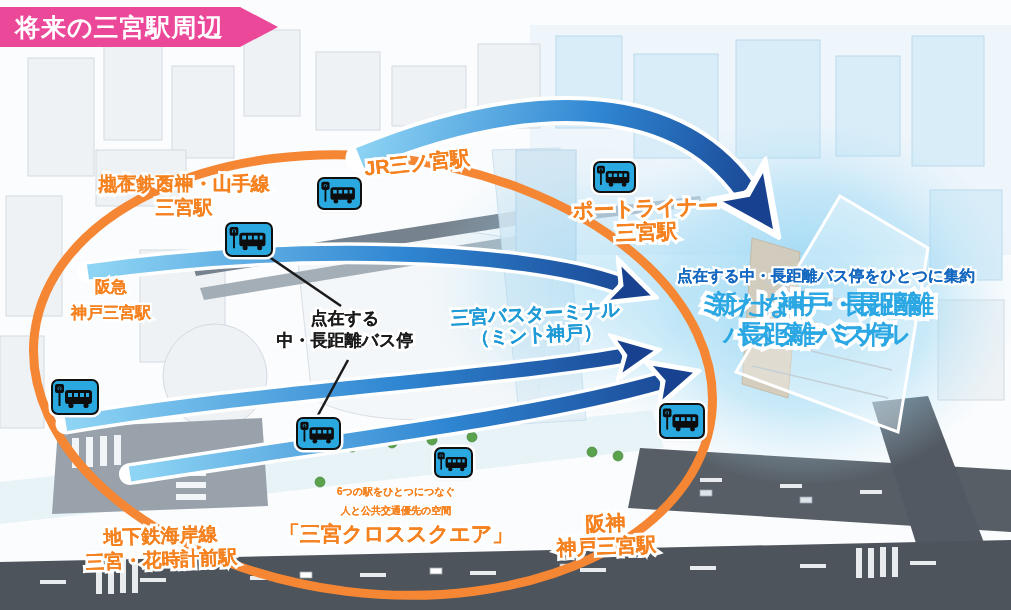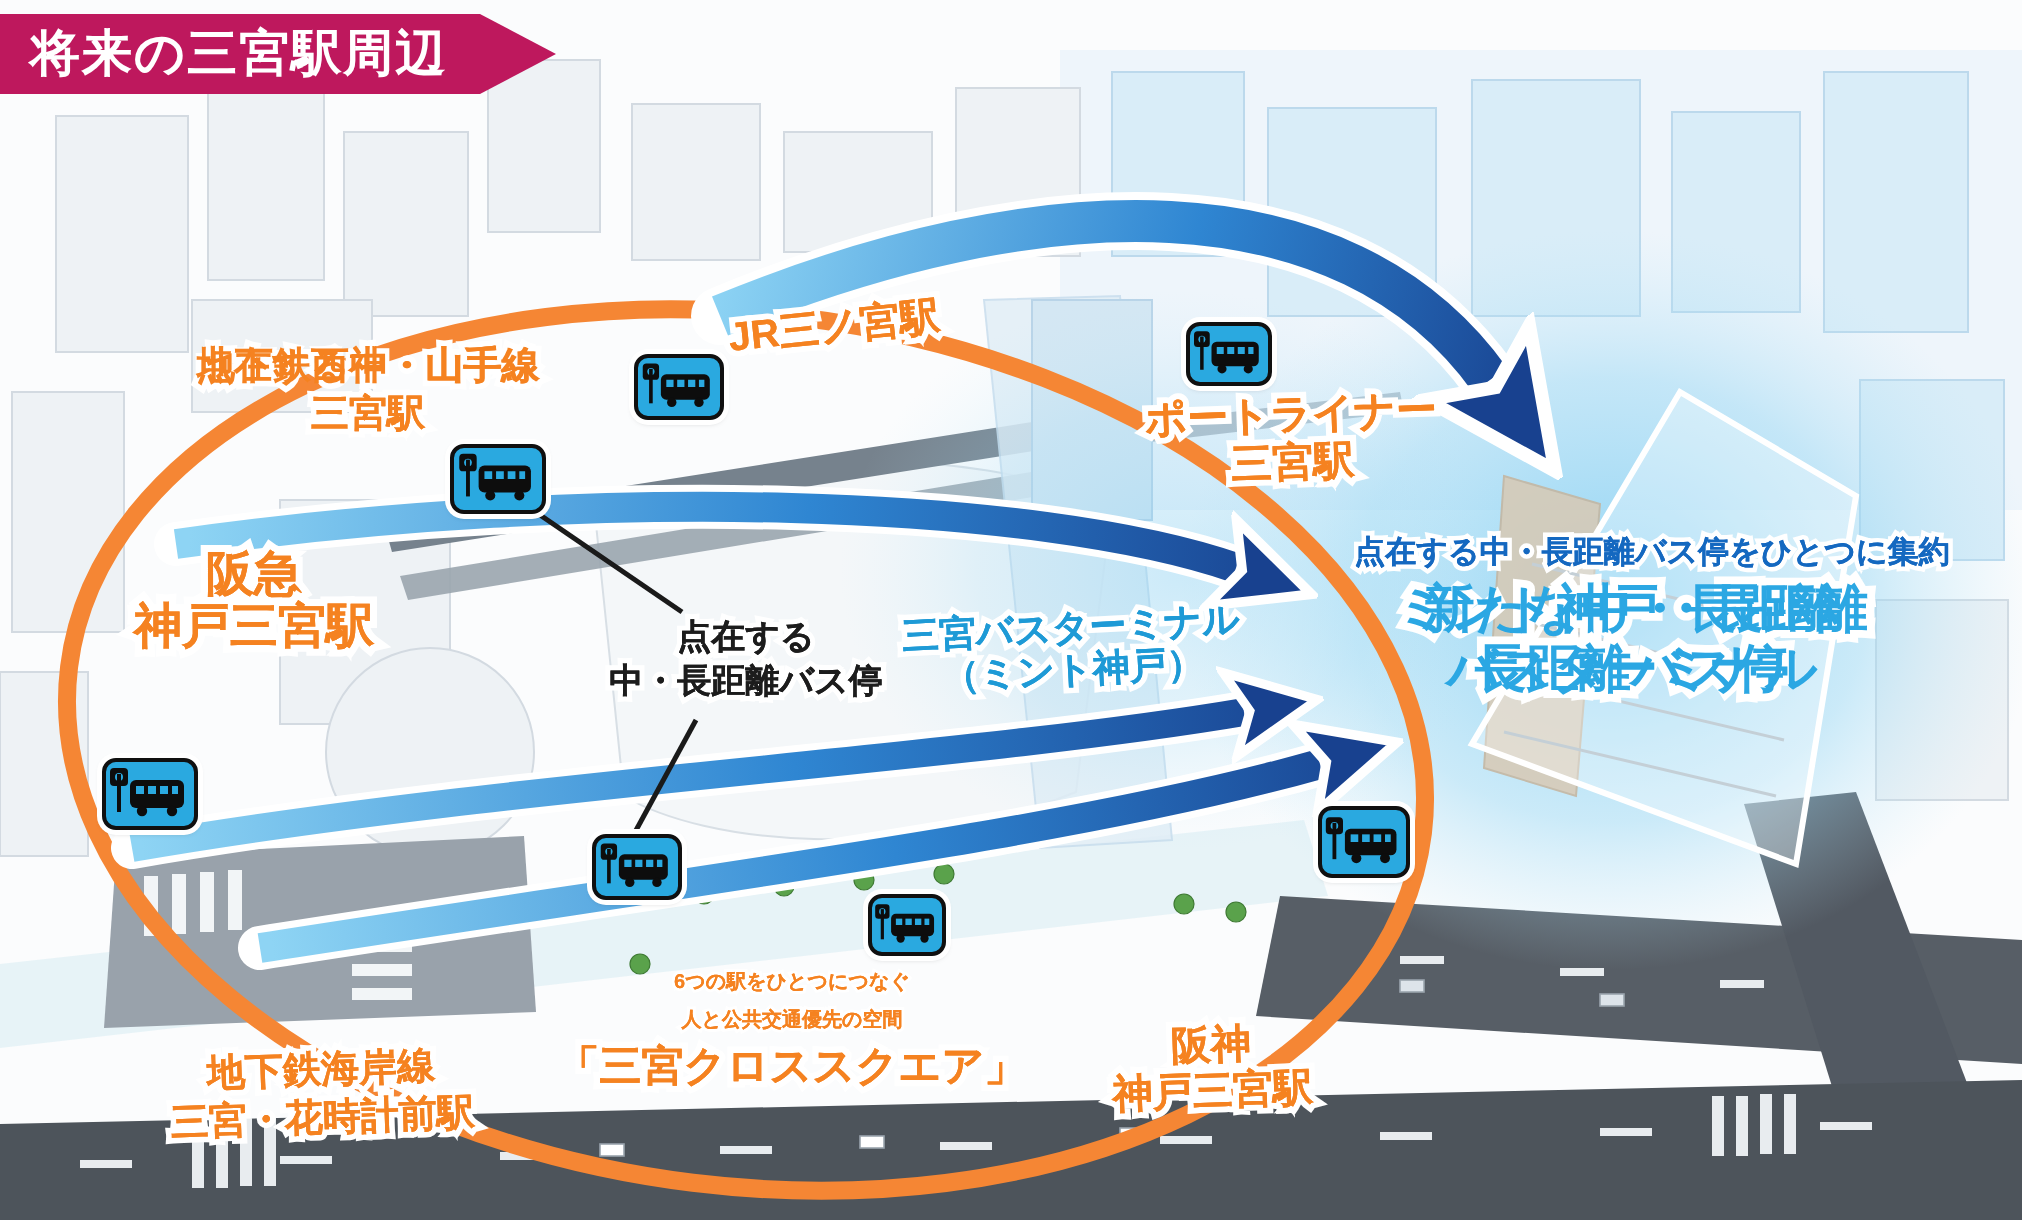--- a/index.html
+++ b/index.html
@@ -1,40 +1,40 @@
 <!DOCTYPE html>
 <html><head>
 <meta charset="utf-8">
 <style>
   html,body{margin:0;padding:0;background:#fff;}
   .canvas{position:relative;width:1011px;height:610px;overflow:hidden;background:#fcfdfe;
           font-family:"Liberation Sans","DejaVu Sans",sans-serif;}
   .canvas svg.layer{position:absolute;left:0;top:0;}
   
-  .banner{position:absolute;left:0;top:7px;width:278px;height:40px;background:#be185d;
+  .banner{position:absolute;left:0;top:7px;width:278px;height:40px;background:#ec4899;
           clip-path:polygon(0 0,240px 0,278px 50%,240px 100%,0 100%);z-index:30;}
   .banner span{display:block;color:#fff;font-weight:800;font-size:25px;line-height:40px;
                padding-left:15px;letter-spacing:1px;}
   .disclaimer{position:absolute;top:17px;right:24px;font-size:14px;color:#4c4c4c;z-index:30;}
   
   .lbl{position:absolute;z-index:20;text-align:center;font-weight:800;}
   .lbl .ol{position:relative;display:block;white-space:nowrap;
            -webkit-text-stroke:0.30em #fff;paint-order:stroke fill;}
   .lbl .ol::after{content:attr(data-text);position:absolute;left:0;right:0;top:0;
                   -webkit-text-stroke:0;}
   .orange{color:#f58220;}
-  .blk{color:#1c1c1c;margin-left:28px;}
+  .blk{color:#1c1c1c;}
   .mintblue{color:#1e9ad6;}
   .consol{color:#1468c0;}
   .newterm{color:#2ba7e3;}
   
   .lbl-seishin{left:55px;top:172px;width:258px;font-size:19px;line-height:24px;}
   .lbl-jr{left:346px;top:150px;width:142px;font-size:20px;transform:rotate(-6deg);}
   .lbl-portliner{left:563px;top:196px;width:166px;font-size:20.5px;line-height:24px;transform:rotate(-2deg);}
-  .lbl-hankyu{left:43px;top:275px;width:168px;font-size:24px;line-height:26px;}
+  .lbl-hankyu{left:27px;top:275px;width:168px;font-size:16px;line-height:26px;font-family:Liberation Mono, monospace;}
   .lbl-hanshin{left:523px;top:512px;width:166px;font-size:20px;line-height:23px;transform:rotate(-2deg);}
   .lbl-kaigan{left:63px;top:524px;width:196px;font-size:19px;line-height:24px;transform:rotate(-2deg);}
   .lbl-scattered{left:276px;top:308px;width:138px;font-size:17px;line-height:22px;font-weight:700;}
   .lbl-mint{left:449px;top:303px;width:174px;font-size:18.5px;line-height:21px;transform:rotate(-3deg);}
   .lbl-consol{left:658px;top:266px;width:336px;font-size:15.5px;}
   .lbl-newterm{left:693px;top:289px;width:246px;font-size:26px;line-height:30px;}
   .lbl-cross{left:268px;top:482px;width:256px;}
   .lbl-cross .s{font-size:10px;line-height:19px;}
   .lbl-cross .b{font-size:21px;line-height:27px;}
   

